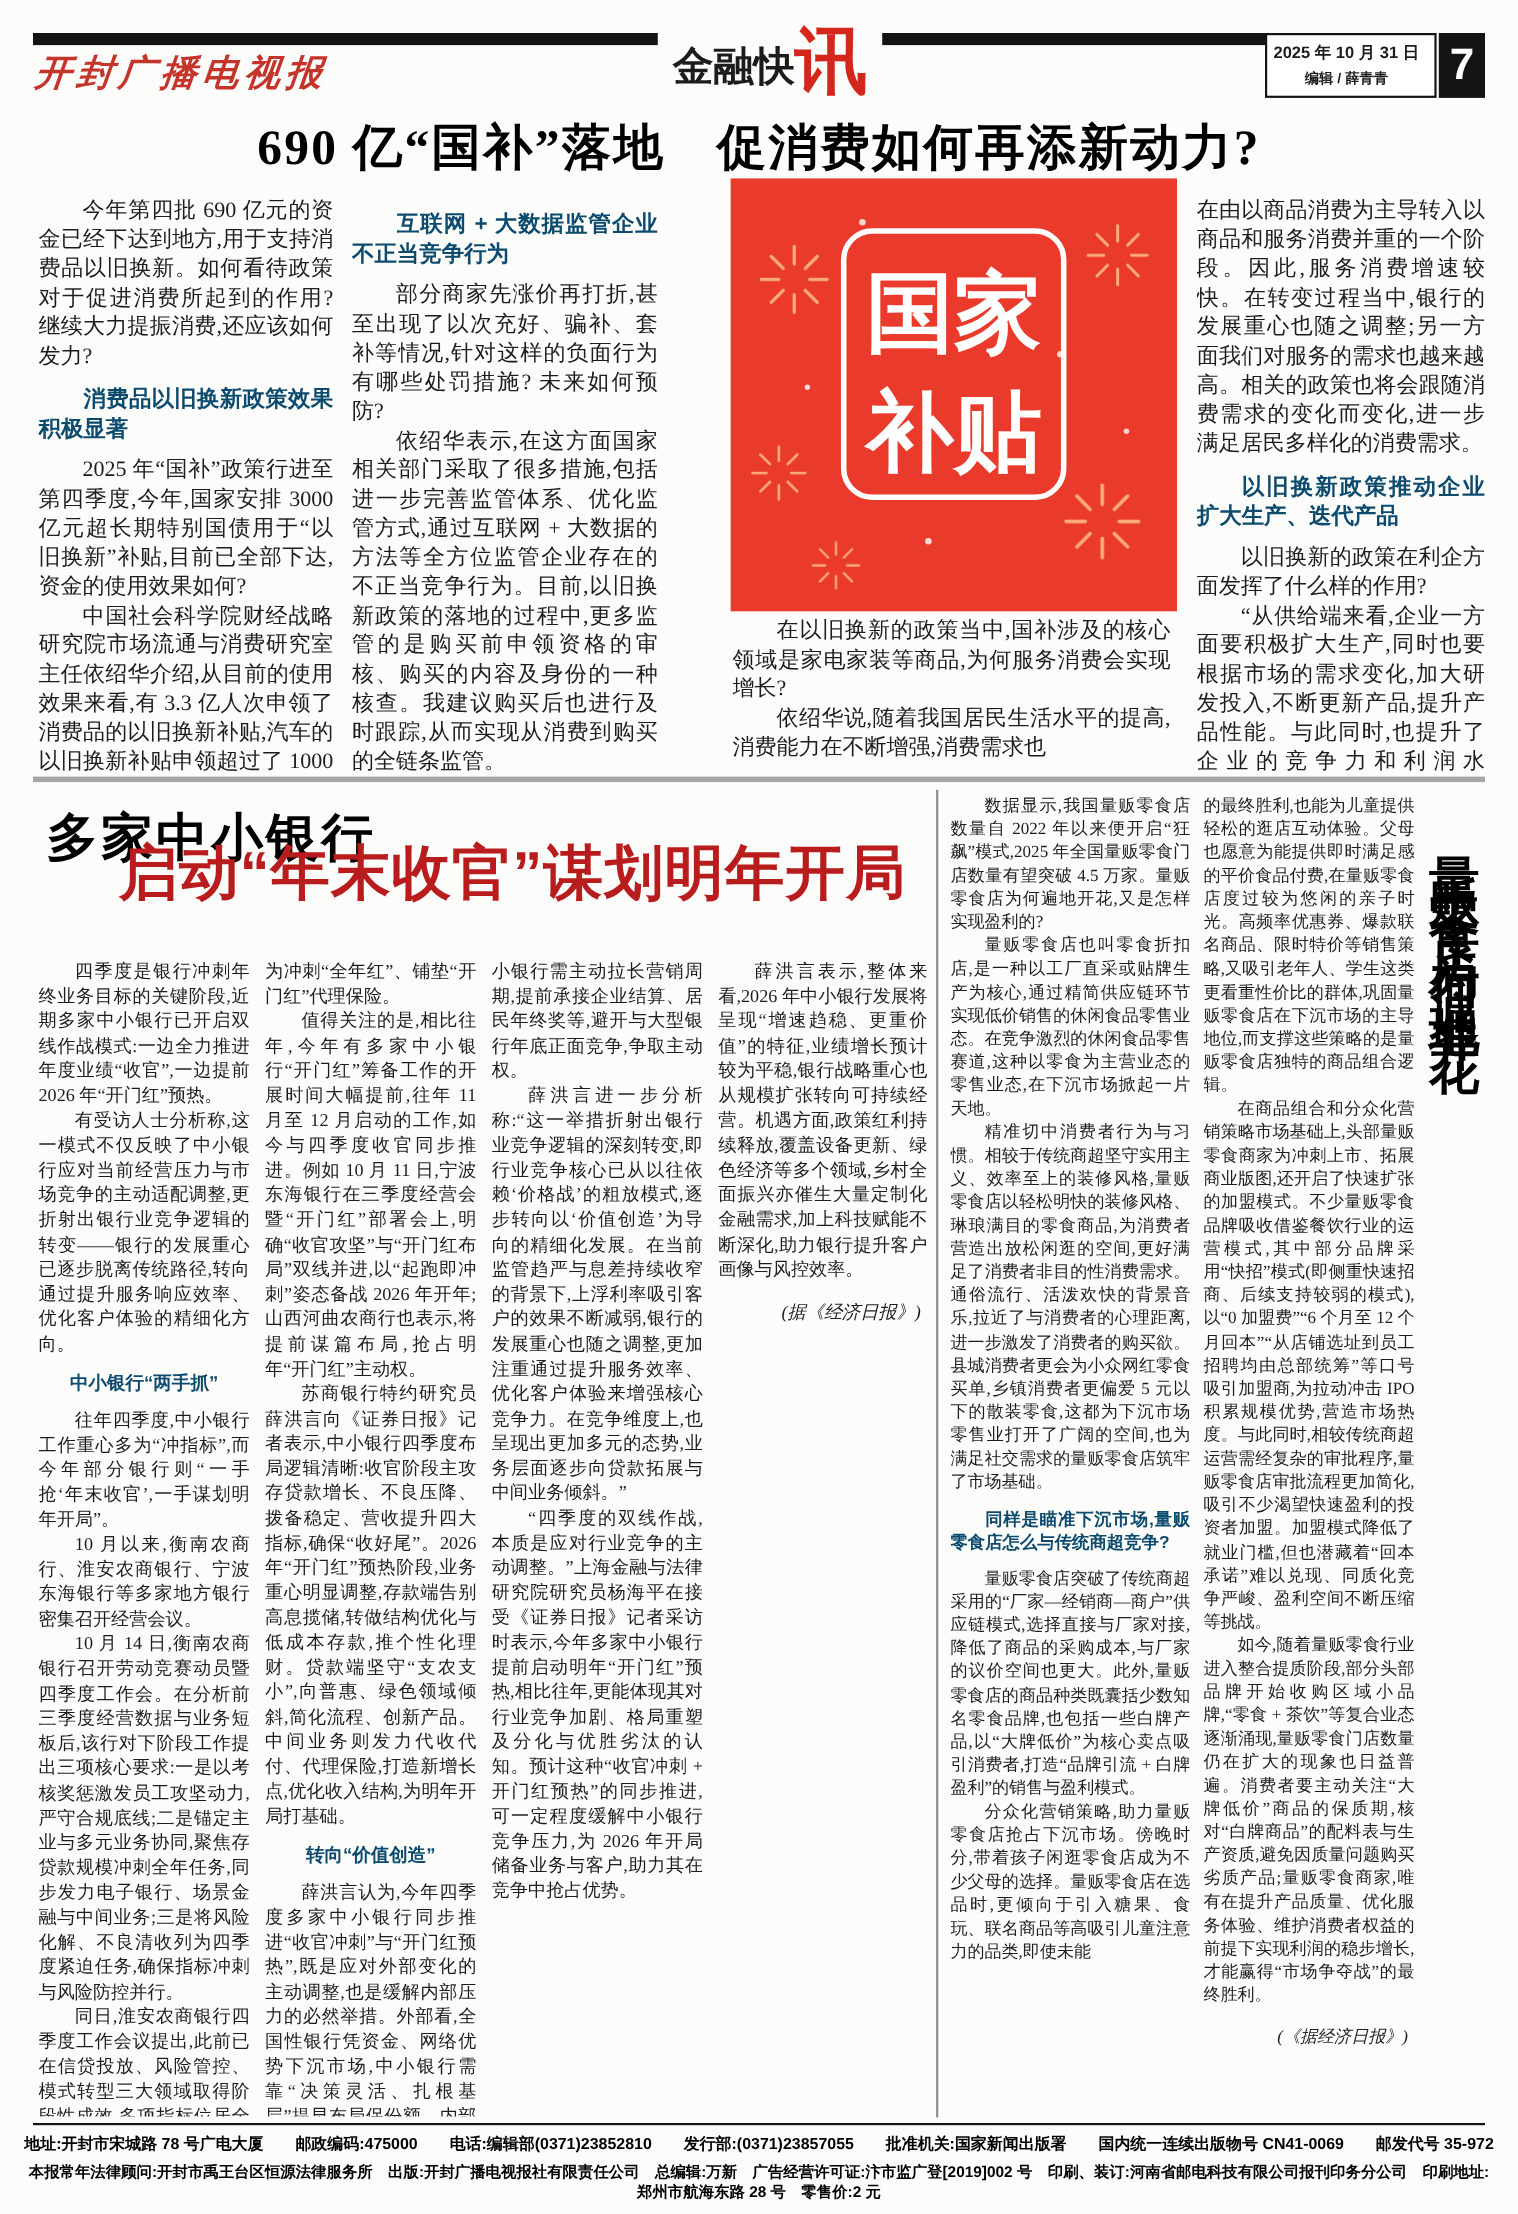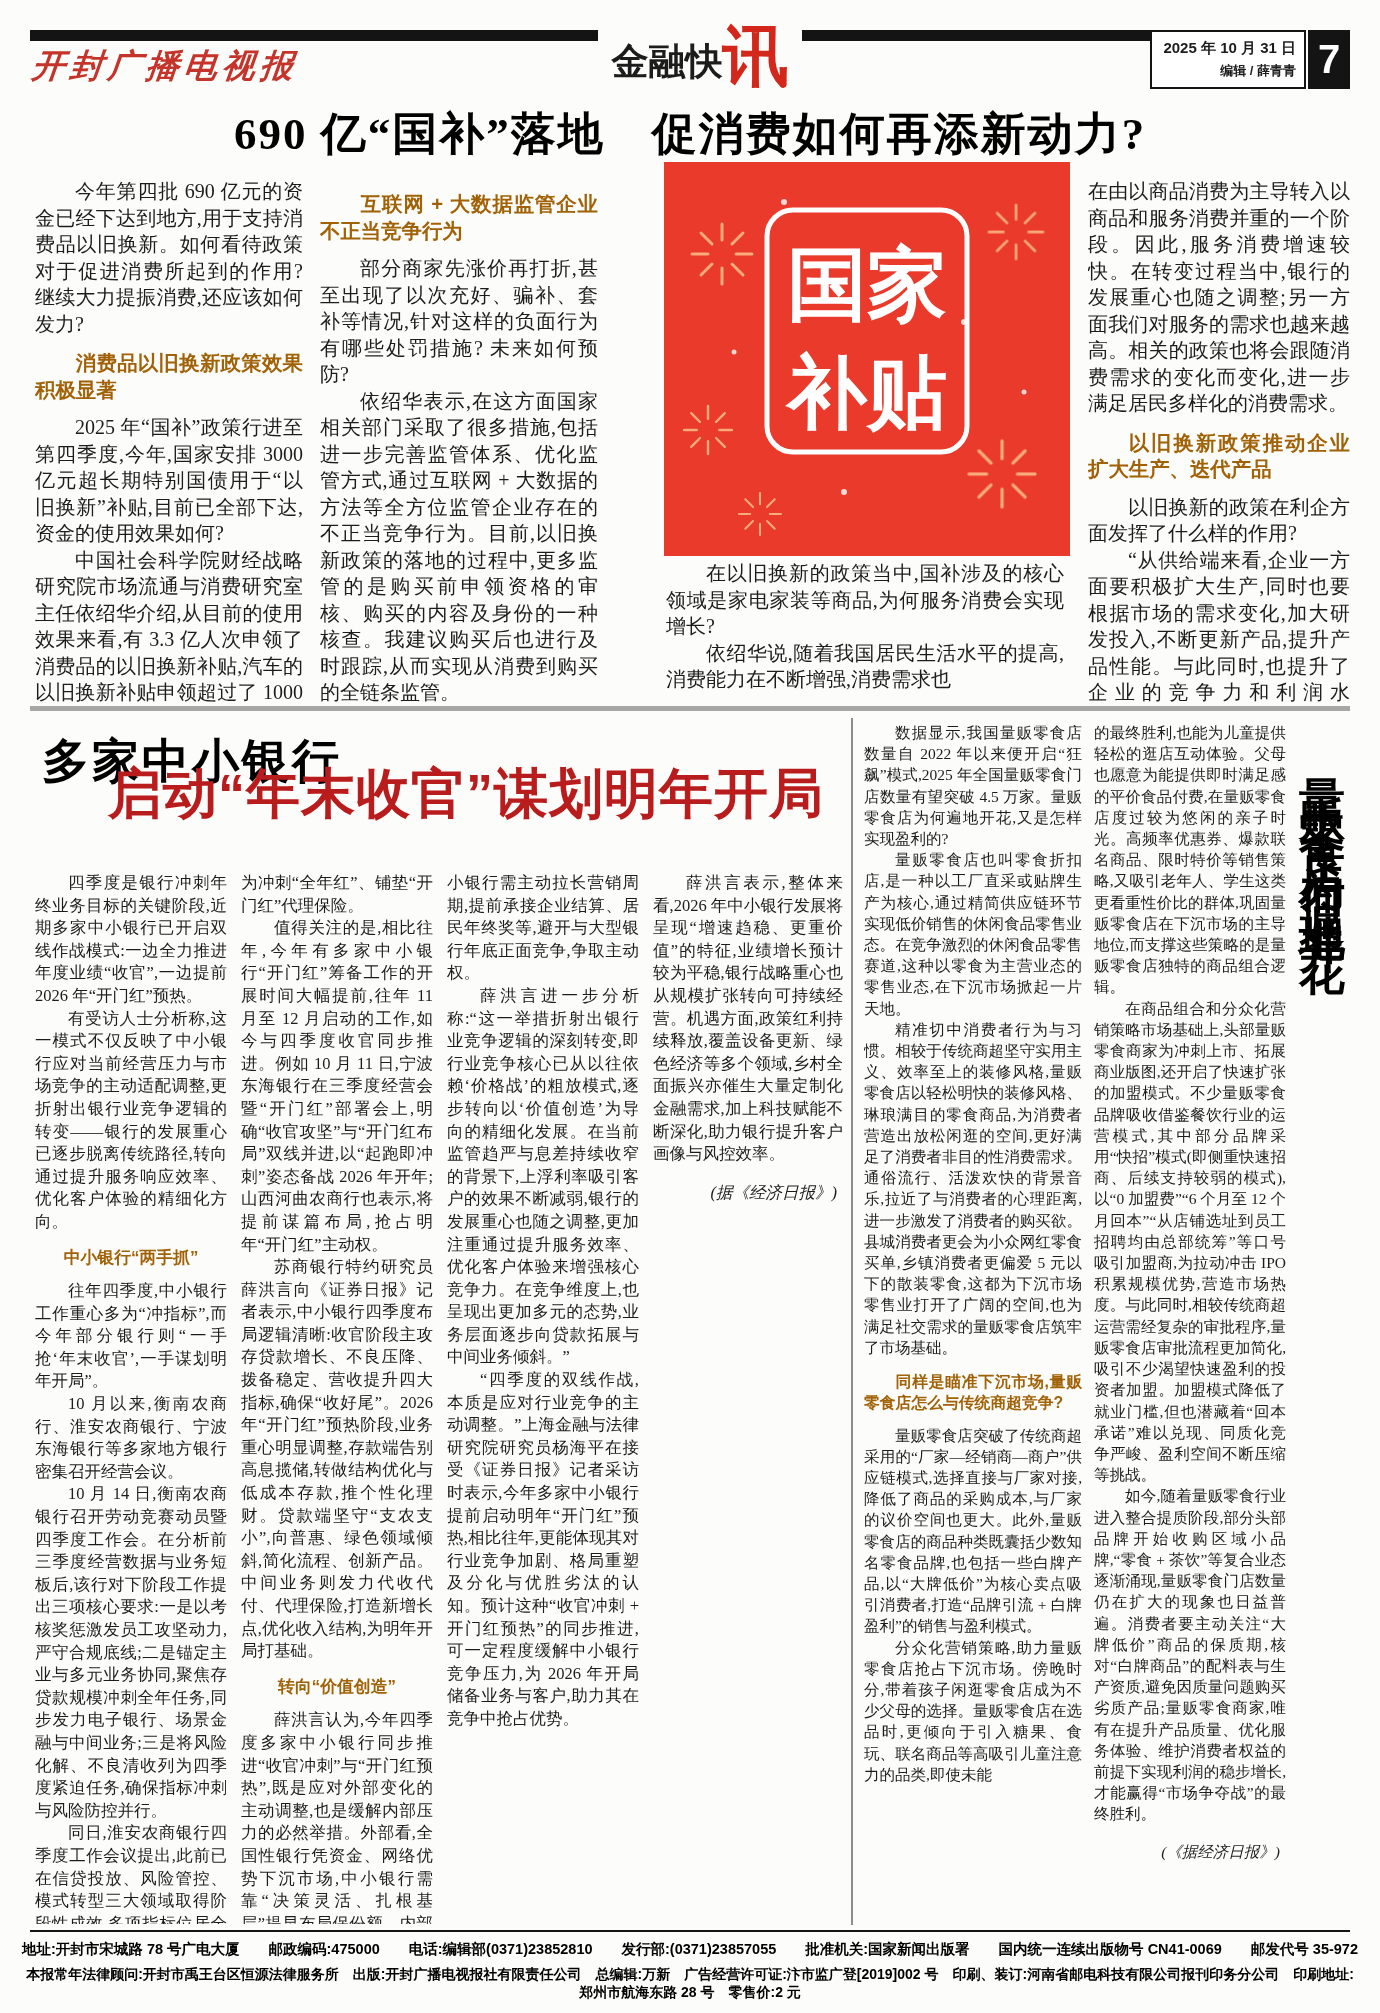--- a/index.html
+++ b/index.html
@@ -7,21 +7,21 @@
         font-family:"Liberation Serif","DejaVu Serif",serif;color:#1c1c1c;}
   
   .bar{position:absolute;background:#141414;height:11px;}
   .brand{position:absolute;left:32px;top:44px;color:#c5342b;font-size:33px;font-weight:bold;
          font-style:italic;letter-spacing:5px;transform:skewX(-6deg);}
   .section-box{position:absolute;left:598px;top:12px;width:204px;height:76px;display:flex;
                align-items:flex-end;justify-content:center;background:#fcfcfa;}
   .section-main{font-size:37px;font-weight:bold;line-height:1;padding-bottom:8px;}
   .section-accent{font-size:66px;font-weight:bold;line-height:.92;color:#d3271c;}
   .date-box{position:absolute;left:1150px;top:30px;width:156px;height:59px;background:#fff;
-            border:2px solid #141414;box-sizing:border-box;text-align:right;padding:7px 8px 0 0;}
+            border:2px solid #141414;box-sizing:border-box;text-align:center;padding:7px 8px 0 0;}
   .date-line{font-size:15px;font-weight:bold;font-family:"Liberation Sans",sans-serif;}
   .editor-line{font-size:13px;margin-top:4px;font-family:"Liberation Sans",sans-serif;font-weight:bold;}
   .page-box{position:absolute;left:1308px;top:30px;width:42px;height:59px;background:#141414;color:#fff;
             display:flex;align-items:center;justify-content:center;font-size:40px;font-weight:bold;
             font-family:"Liberation Sans",sans-serif;}
   
   .main-headline{position:absolute;left:30px;top:104px;width:1320px;text-align:center;
                  font-size:45px;font-weight:bold;letter-spacing:2px;color:#000;}
   .bank-h1{position:absolute;left:42px;top:730px;font-size:47px;font-weight:bold;letter-spacing:3px;
            font-family:"Liberation Sans","DejaVu Sans",sans-serif;color:#000;}
@@ -30,21 +30,21 @@
   .v-headline{position:absolute;left:1292px;top:742px;height:780px;writing-mode:vertical-rl;
               text-orientation:upright;font-size:46px;font-weight:bold;letter-spacing:17px;
               font-family:"Liberation Sans","DejaVu Sans",sans-serif;color:#000;}
   
   .col{position:absolute;overflow:hidden;text-align:justify;}
   .tcol{font-size:20px;line-height:26.5px;}
   .bcol{font-size:16.5px;line-height:22.6px;}
   .scol{font-size:15.5px;line-height:21.2px;}
   .b{margin:0;text-indent:2em;}
   .noind{text-indent:0;}
-  .sub{font-family:"Liberation Sans","DejaVu Sans",sans-serif;font-weight:bold;color:#a16207;
+  .sub{font-family:"Liberation Sans","DejaVu Sans",sans-serif;font-weight:bold;color:#0c4a6e;
        margin:13px 0 11px;text-indent:2em;font-size:1.02em;}
   .sub.ctr{text-align:center;text-indent:0;}
   .credit{text-align:right;font-style:italic;margin:16px 6px 0 0;}
   
   .hrule{position:absolute;left:30px;width:1320px;height:5px;background:#a6a6a6;}
   .vrule{position:absolute;background:#8d8d8d;width:2px;}
   .foot-rule{position:absolute;left:30px;top:1930px;width:1320px;height:2px;background:#141414;}
   .footer-line{position:absolute;left:20px;width:1340px;text-align:center;font-weight:bold;
                font-family:"Liberation Sans","DejaVu Sans",sans-serif;color:#000;}
   .fl1{top:1940px;font-size:14.5px;}

